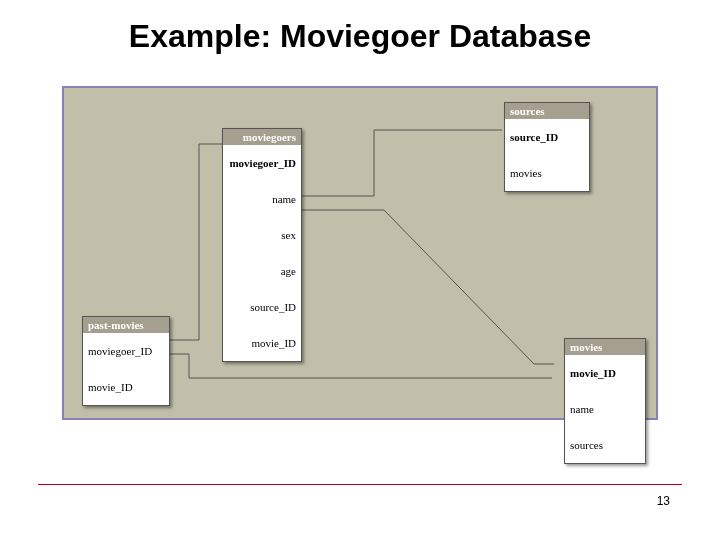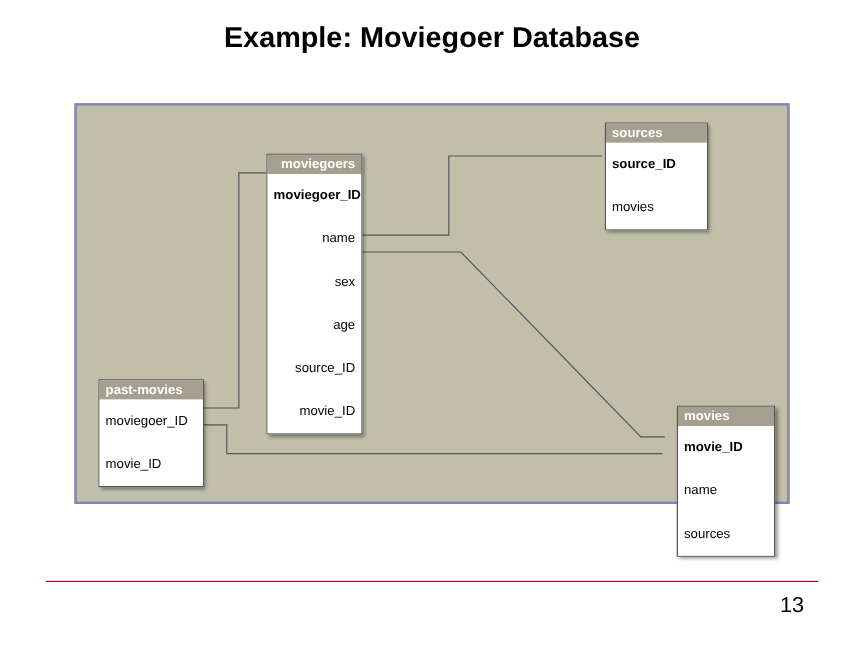--- a/index.html
+++ b/index.html
@@ -5,21 +5,21 @@
 body {
   margin: 0;
   padding: 0;
   width: 720px;
   height: 540px;
   background: #fff;
   font-family: Arial, sans-serif;
   position: relative;
 }
 .slide-title {
-  font-size: 24px;
+  font-size: 32px;
   font-weight: bold;
   text-align: center;
   padding: 18px 0 10px 0;
   color: #000;
 }
 .diagram-area {
   position: absolute;
   left: 62px;
   top: 86px;
   width: 596px;
@@ -27,20 +27,21 @@
   background: #c1bfa9;
   border: 2px solid #8a80b8;
   box-sizing: border-box;
 }
 .db-box {
   position: absolute;
   background: #fff;
   border: 1px solid #555;
   box-shadow: 2px 2px 3px rgba(0,0,0,0.4);
   font-size: 11px;
+  font-family: Liberation Serif, serif;
 }
 .db-title {
   background: #a59f8f;
   color: #fff;
   font-weight: bold;
   padding: 2px 5px;
   font-size: 11px;
 }
 .db-field {
   padding: 12px 5px;
@@ -63,21 +64,21 @@
   position: absolute;
   left: 38px;
   right: 38px;
   top: 484px;
   border-top: 1.5px solid #b4001a;
 }
 .page-num {
   position: absolute;
   right: 50px;
   top: 494px;
-  font-size: 18px;
+  font-size: 12px;
   color: #000;
 }
 </style>
 </head>
 <body>
 
 <div class="slide-title">Example: Moviegoer Database</div>
 
 <div class="diagram-area">
 

